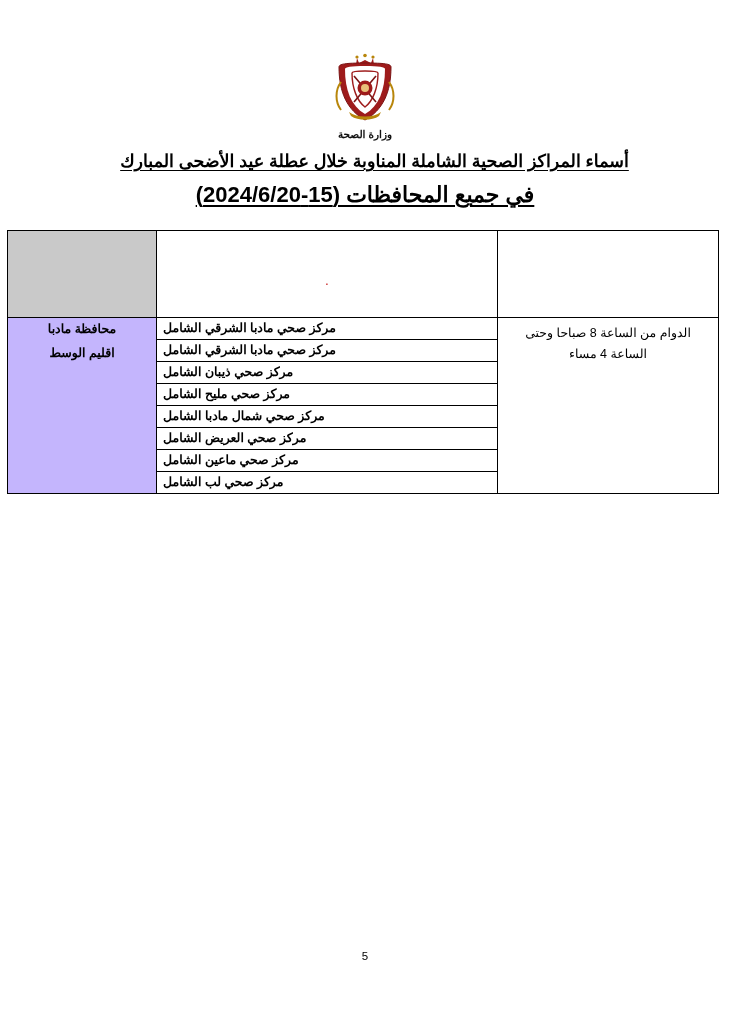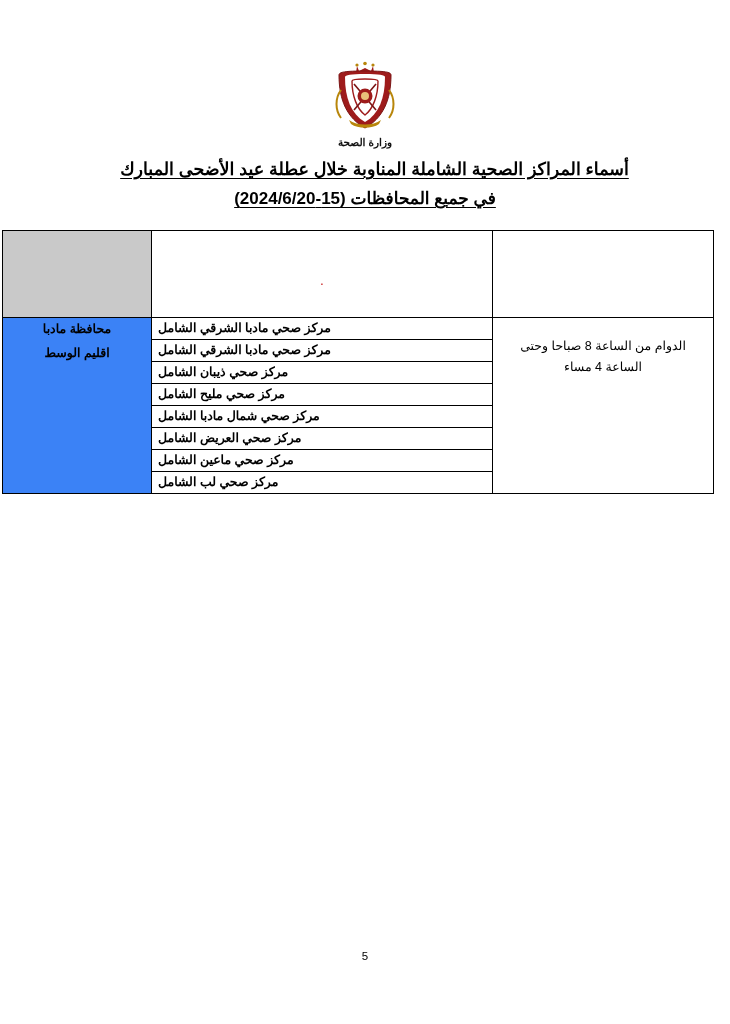--- a/index.html
+++ b/index.html
@@ -14,21 +14,21 @@
     color: #000000;
     position: relative;
     overflow: hidden;
   }
 
   .page {
     width: 730px;
     height: 1024px;
     position: relative;
     box-sizing: border-box;
-    padding: 16px;
+    padding: 8px;
   }
 
   
   .emblem-wrap {
     width: 100%;
     display: flex;
     justify-content: center;
     padding-top: 44px;
   }
   .emblem {
@@ -55,21 +55,21 @@
   .title-line1 {
     font-size: 17.5px;
     font-weight: bold;
     text-decoration: underline;
     text-underline-offset: 3px;
     line-height: 1.5;
     display: inline-block;
     margin-left: 19px;
   }
   .title-line2 {
-    font-size: 17px;
+    font-size: 22px;
     font-weight: bold;
     text-decoration: underline;
     text-underline-offset: 3px;
     line-height: 1.6;
     display: inline-block;
     margin-top: 3px;
   }
 
   
   .table-wrap {
@@ -106,21 +106,21 @@
     left: 50%;
     transform: translateX(-50%);
     color: #c00000;
     font-size: 12px;
     line-height: 1;
   }
   .hdr-hours { height: 86px; }
 
   
   .body-gov {
-    background: #3b82f6;
+    background: #c4b5fd;
     text-align: center;
     font-size: 12.5px;
     font-weight: bold;
     line-height: 1.9;
     padding-top: 52px;
   }
   .body-gov div { padding: 0 4px; }
 
   .body-center { padding: 0; }
   table.centers {
@@ -144,21 +144,20 @@
   }
   table.centers tr:last-child td {
     border-bottom: none;
   }
 
   .body-hours {
     font-size: 12.5px;
     text-align: center;
     padding: 5px 8px 0 8px;
     line-height: 1.65;
-    margin-top: 13px;
   }
 
   
   .page-number {
     position: absolute;
     bottom: 62px;
     left: 0;
     width: 100%;
     text-align: center;
     font-size: 11.5px;

